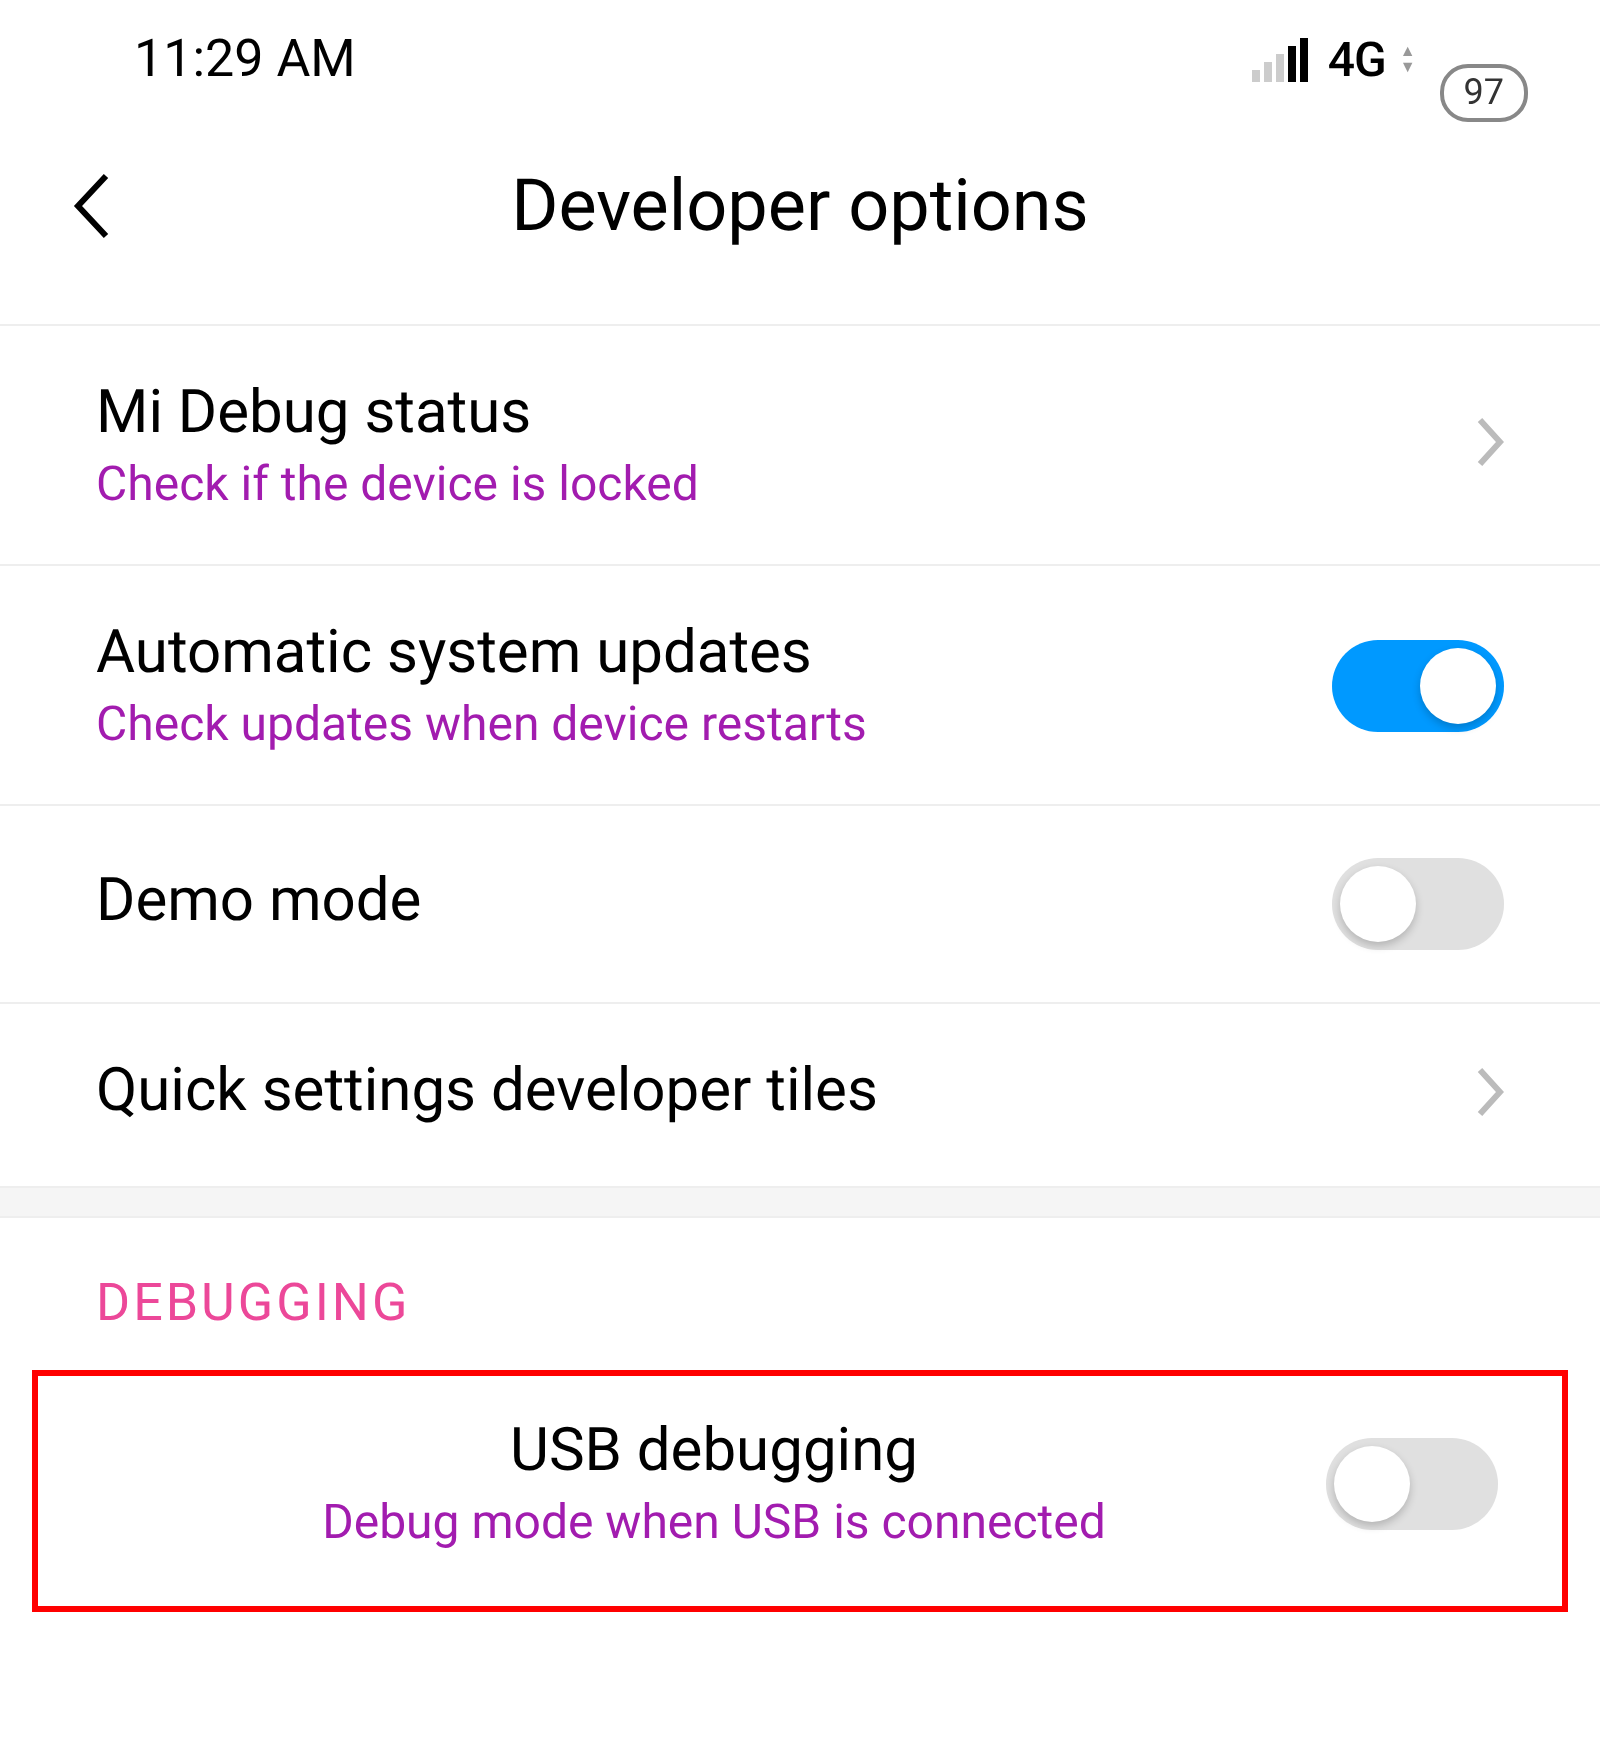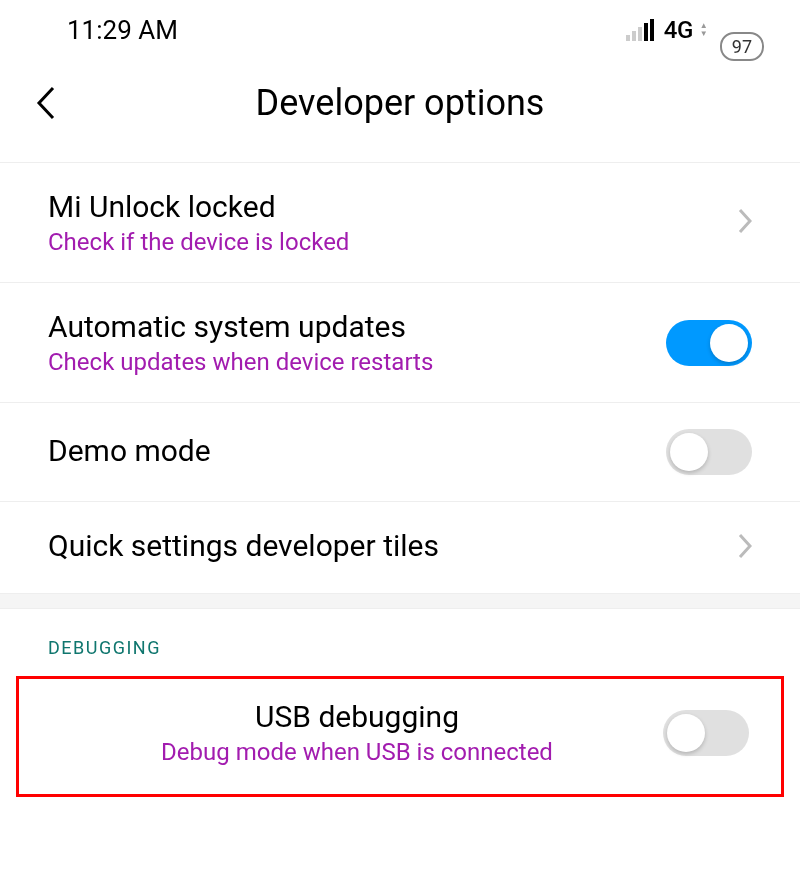--- a/index.html
+++ b/index.html
@@ -147,22 +147,22 @@
       box-shadow: 0 2px 4px rgba(0,0,0,0.2);
     }
     .toggle.on .toggle-thumb {
       right: 4px;
     }
     .toggle.off .toggle-thumb {
       left: 4px;
     }
     .section-header {
       padding: 28px 48px 18px 48px;
-      font-size: 18px;
-      color: #0f766e;
+      font-size: 26px;
+      color: #ec4899;
       letter-spacing: 1.5px;
     }
     .highlight-box {
       border: 3px solid #ff0000;
       margin: 0 16px;
       padding: 0;
     }
     .highlight-box .item {
       padding: 20px 32px 28px 32px;
       border-bottom: none;
@@ -197,21 +197,21 @@
         <path d="M17 2 L3 17 L17 32"></path>
       </svg>
   </div>
   <div class="header-title">Developer options</div>
 </div>
 
 <div class="divider"></div>
 
 <div class="item">
   <div class="item-text">
-    <div class="item-title">Mi Unlock locked</div>
+    <div class="item-title">Mi Debug status</div>
     <div class="item-subtitle">Check if the device is locked</div>
   </div>
   <div class="chevron-icon">
     <svg width="14" height="26" viewBox="0 0 14 26" fill="none">
         <path d="M2 2 L12 13 L2 24"></path>
       </svg>
   </div>
 </div>
 
 <div class="item">

